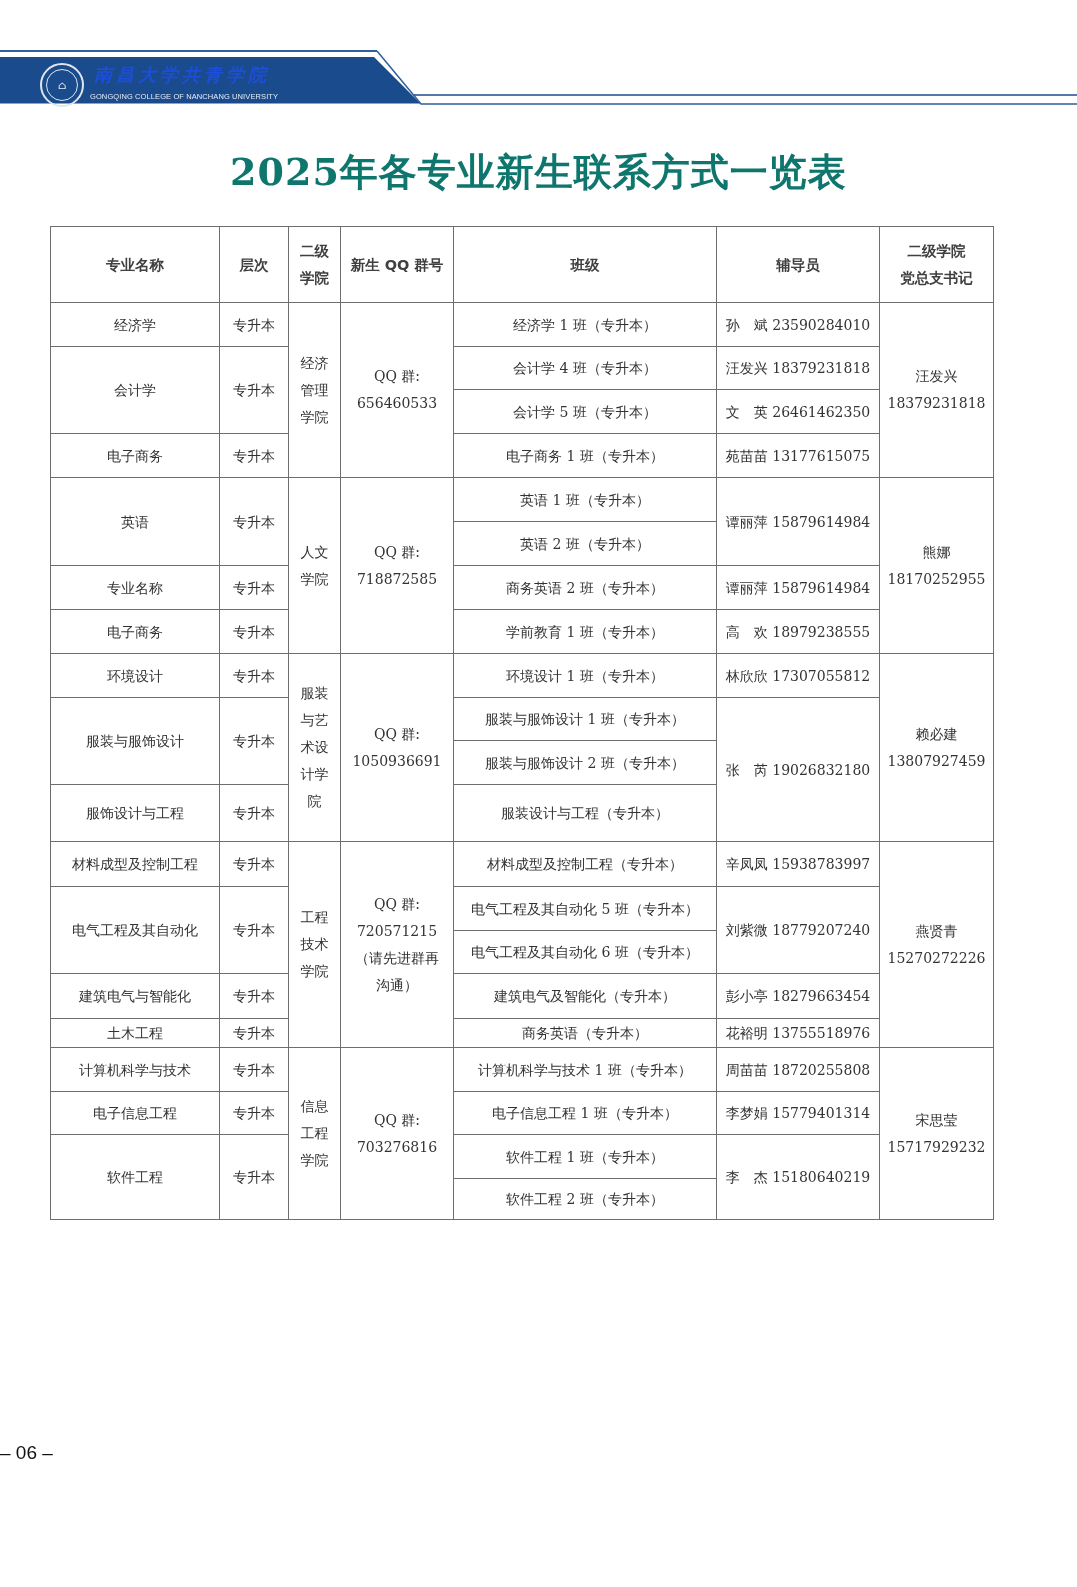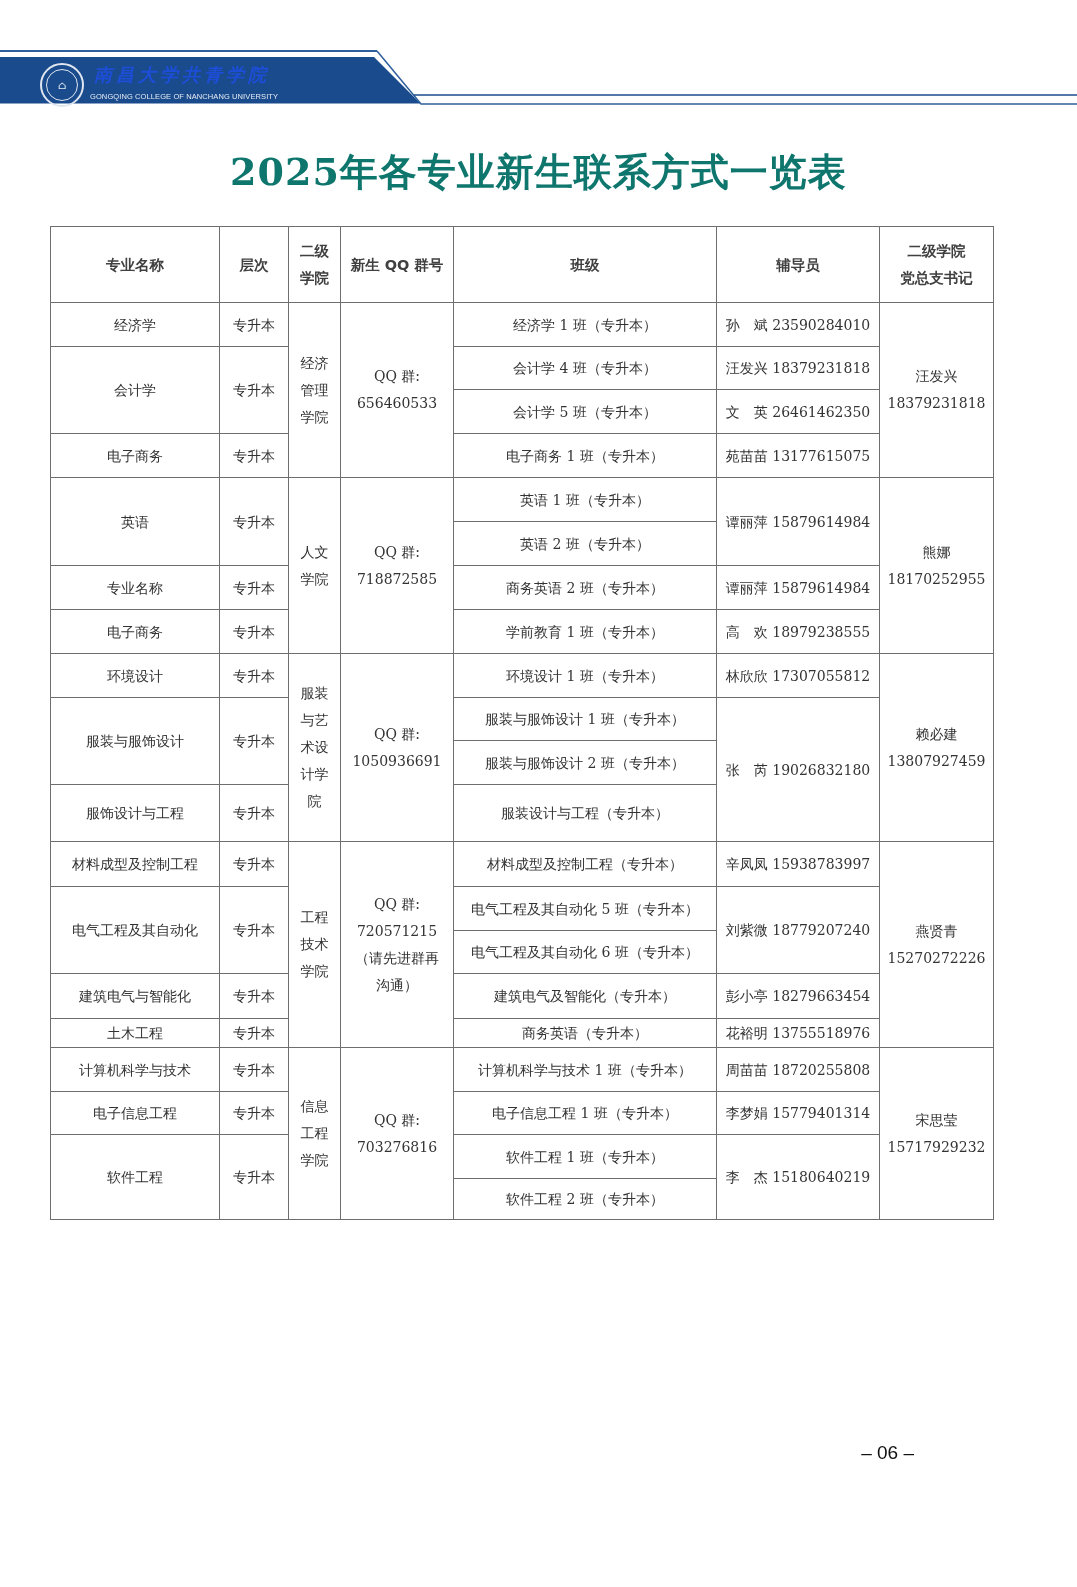--- a/index.html
+++ b/index.html
@@ -9,21 +9,21 @@
   .logo{position:absolute;left:40px;top:63px;width:44px;height:44px;border-radius:50%;border:2px solid #dfe6f0;box-sizing:border-box;display:flex;align-items:center;justify-content:center;}
   .logo-inner{width:30px;height:30px;border-radius:50%;border:1px solid #dfe6f0;display:flex;align-items:center;justify-content:center;color:#e8eef6;font-size:11px;}
   .brand-cn{position:absolute;left:94px;top:60px;font-size:18px;font-weight:bold;color:#1d4ed8;letter-spacing:4px;font-family:"DejaVu Serif",serif;font-style:italic;line-height:30px;}
   .brand-en{position:absolute;left:90px;top:92px;font-size:7.5px;color:#e6ecf5;font-family:"Liberation Sans",sans-serif;letter-spacing:0.1px;line-height:10px;}
   .title{position:absolute;left:0;top:144px;width:1077px;text-align:center;font-size:38px;font-weight:bold;color:#0f766e;font-family:"DejaVu Serif","Liberation Serif",serif;letter-spacing:1px;line-height:56px;}
   table.grid{position:absolute;left:50px;top:226px;border-collapse:collapse;table-layout:fixed;width:943px;}
   table.grid td, table.grid th{border:1px solid #6e6e6e;text-align:center;vertical-align:middle;padding:0;font-size:14px;font-weight:normal;line-height:28px;color:#333;overflow:hidden;}
   table.grid th{font-family:"DejaVu Sans","Liberation Sans",sans-serif;font-weight:bold;font-size:14.5px;color:#404040;}
   .stack{display:block;line-height:27px;}
   .cnt{white-space:nowrap;}
-  .page-num{position:absolute;left:0;top:1442px;width:914px;text-align:right;font-family:"Liberation Sans",sans-serif;font-size:19px;color:#111;}
+  .page-num{position:absolute;left:0;top:1442px;width:914px;text-align:left;font-family:"Liberation Sans",sans-serif;font-size:19px;color:#111;}
 </style>
 </head>
 <body>
 
 <div class="banner">
   <svg width="1077" height="70" viewBox="0 0 1077 70" xmlns="http://www.w3.org/2000/svg">
     <line x1="0" y1="11" x2="377" y2="11" stroke="#2f5f9c" stroke-width="2"></line>
     <polygon points="0,17 374,17 420,63 0,63" fill="#1a4b8c"></polygon>
     <polyline points="377,11 421,64 1077,64" fill="none" stroke="#2f5f9c" stroke-width="1.5"></polyline>
     <line x1="414" y1="55" x2="1077" y2="55" stroke="#1a4b8c" stroke-width="1.5"></line>

